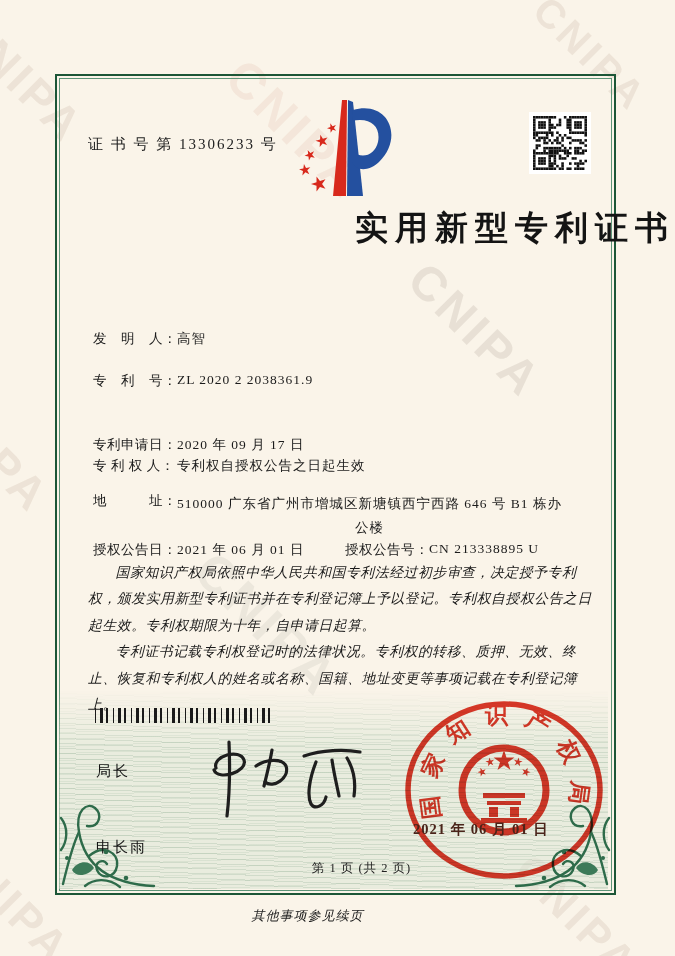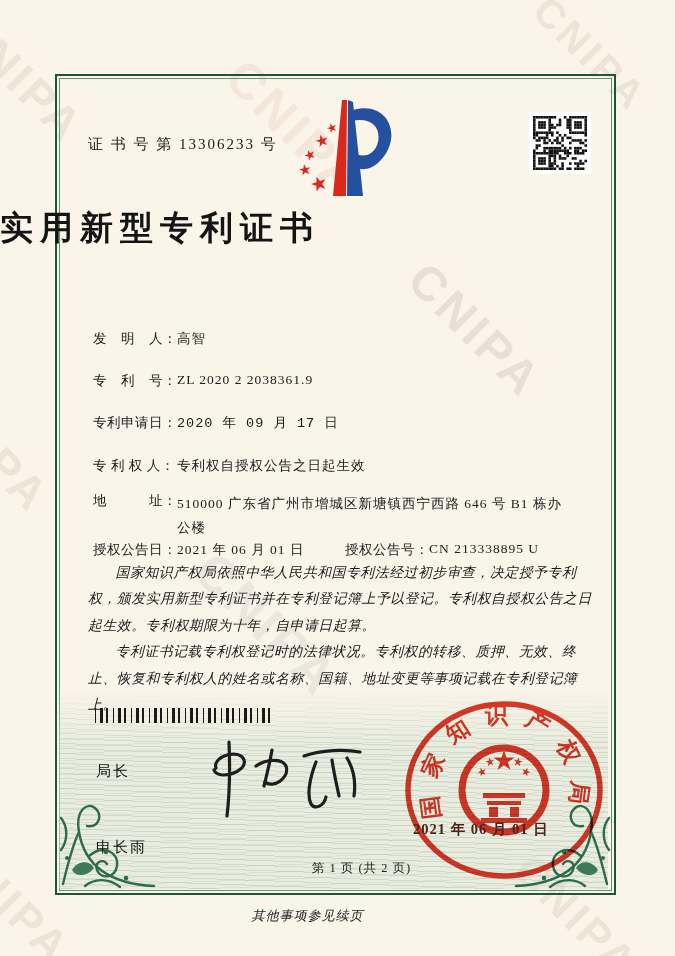--- a/index.html
+++ b/index.html
@@ -9,30 +9,30 @@
   
   .wm{position:absolute;font-family:"Liberation Sans","DejaVu Sans",sans-serif;
       font-weight:bold;letter-spacing:4px;transform:rotate(45deg);transform-origin:left top;
       color:rgba(193,168,152,0.22);user-select:none;white-space:nowrap;}
   
   .frame{position:absolute;left:55px;top:74px;width:557px;height:817px;
          border:2.5px solid #1c5637;}
   .frame-inner{position:absolute;inset:2px;border:1px solid #5d9478;}
   
   .cert-no{position:absolute;left:88px;top:111px;font-size:15px;letter-spacing:2px;color:#222;margin-top:24px;}
-  .title{position:absolute;left:0;right:0;top:206px;text-align:left;font-size:33px;
+  .title{position:absolute;left:0;right:0;top:206px;text-align:right;font-size:33px;
          font-weight:bold;letter-spacing:7px;color:#141414;}
   .logo{position:absolute;left:283px;top:94px;}
   .qr-wrap{position:absolute;left:529px;top:112px;width:62px;height:62px;background:#fff;}
   .qr-wrap svg{position:absolute;left:4px;top:4px;}
   
   .row{position:absolute;left:93px;font-size:13.5px;letter-spacing:0.5px;color:#1b1b1b;}
   .lbl{display:inline-block;min-width:84px;vertical-align:top;}
   .val{letter-spacing:1px;}
-  .addr .val{display:inline-block;width:385px;line-height:1.75;}
+  .addr .val{display:inline-block;width:385px;line-height:1.75;text-align:center;}
   .grant-no{position:absolute;left:345px;top:541px;font-size:13.5px;letter-spacing:0.5px;}
   
   .body-text{position:absolute;left:88px;top:560px;width:506px;font-size:13.8px;
              line-height:1.92;font-style:italic;letter-spacing:0.6px;color:#191919;}
   .body-text p{margin:0;text-indent:2em;}
   
   .barcode{position:absolute;left:95px;top:708px;}
   
   .band{position:absolute;left:59px;top:690px;width:549px;height:199px;
         background:
@@ -354,21 +354,21 @@
   </div>
 
   <div class="title">实用新型专利证书</div>
 
   <div class="row" style="top:330px;">
     <span class="lbl">发　明　人：</span><span class="val">高智</span>
   </div>
   <div class="row" style="top:372px;">
     <span class="lbl">专　利　号：</span><span class="val">ZL 2020 2 2038361.9</span>
   </div>
-  <div class="row" style="top:414px;font-family:Liberation Mono, monospace;">
+  <div class="row" style="top:436px;">
     <span class="lbl">专利申请日：</span><span class="val">2020 年 09 月 17 日</span>
   </div>
   <div class="row" style="top:457px;">
     <span class="lbl">专 利 权 人：</span><span class="val">专利权自授权公告之日起生效</span>
   </div>
   <div class="row addr" style="top:492px;">
     <span class="lbl">地　　　址：</span><span class="val">510000 广东省广州市增城区新塘镇西宁西路 646 号 B1 栋办公楼</span>
   </div>
   <div class="row" style="top:541px;">
     <span class="lbl">授权公告日：</span><span class="val">2021 年 06 月 01 日</span>

